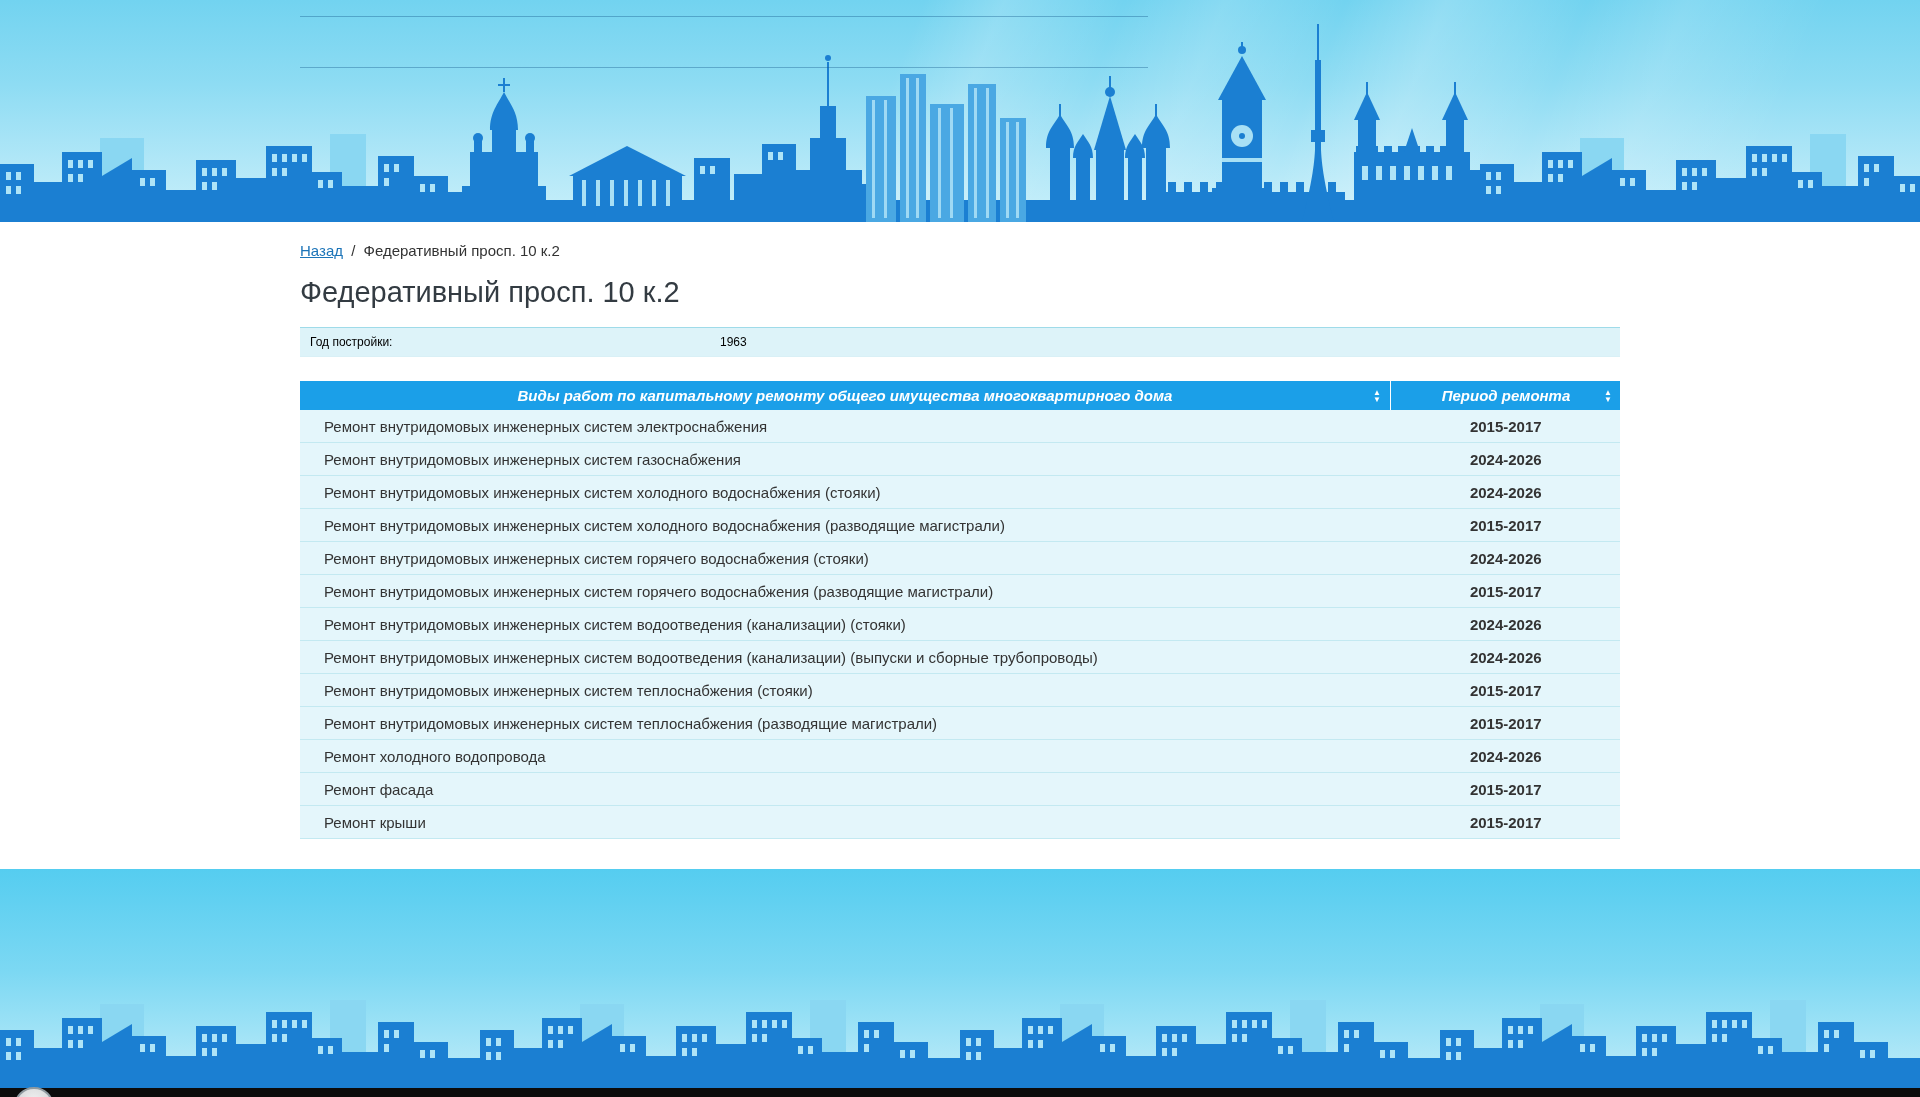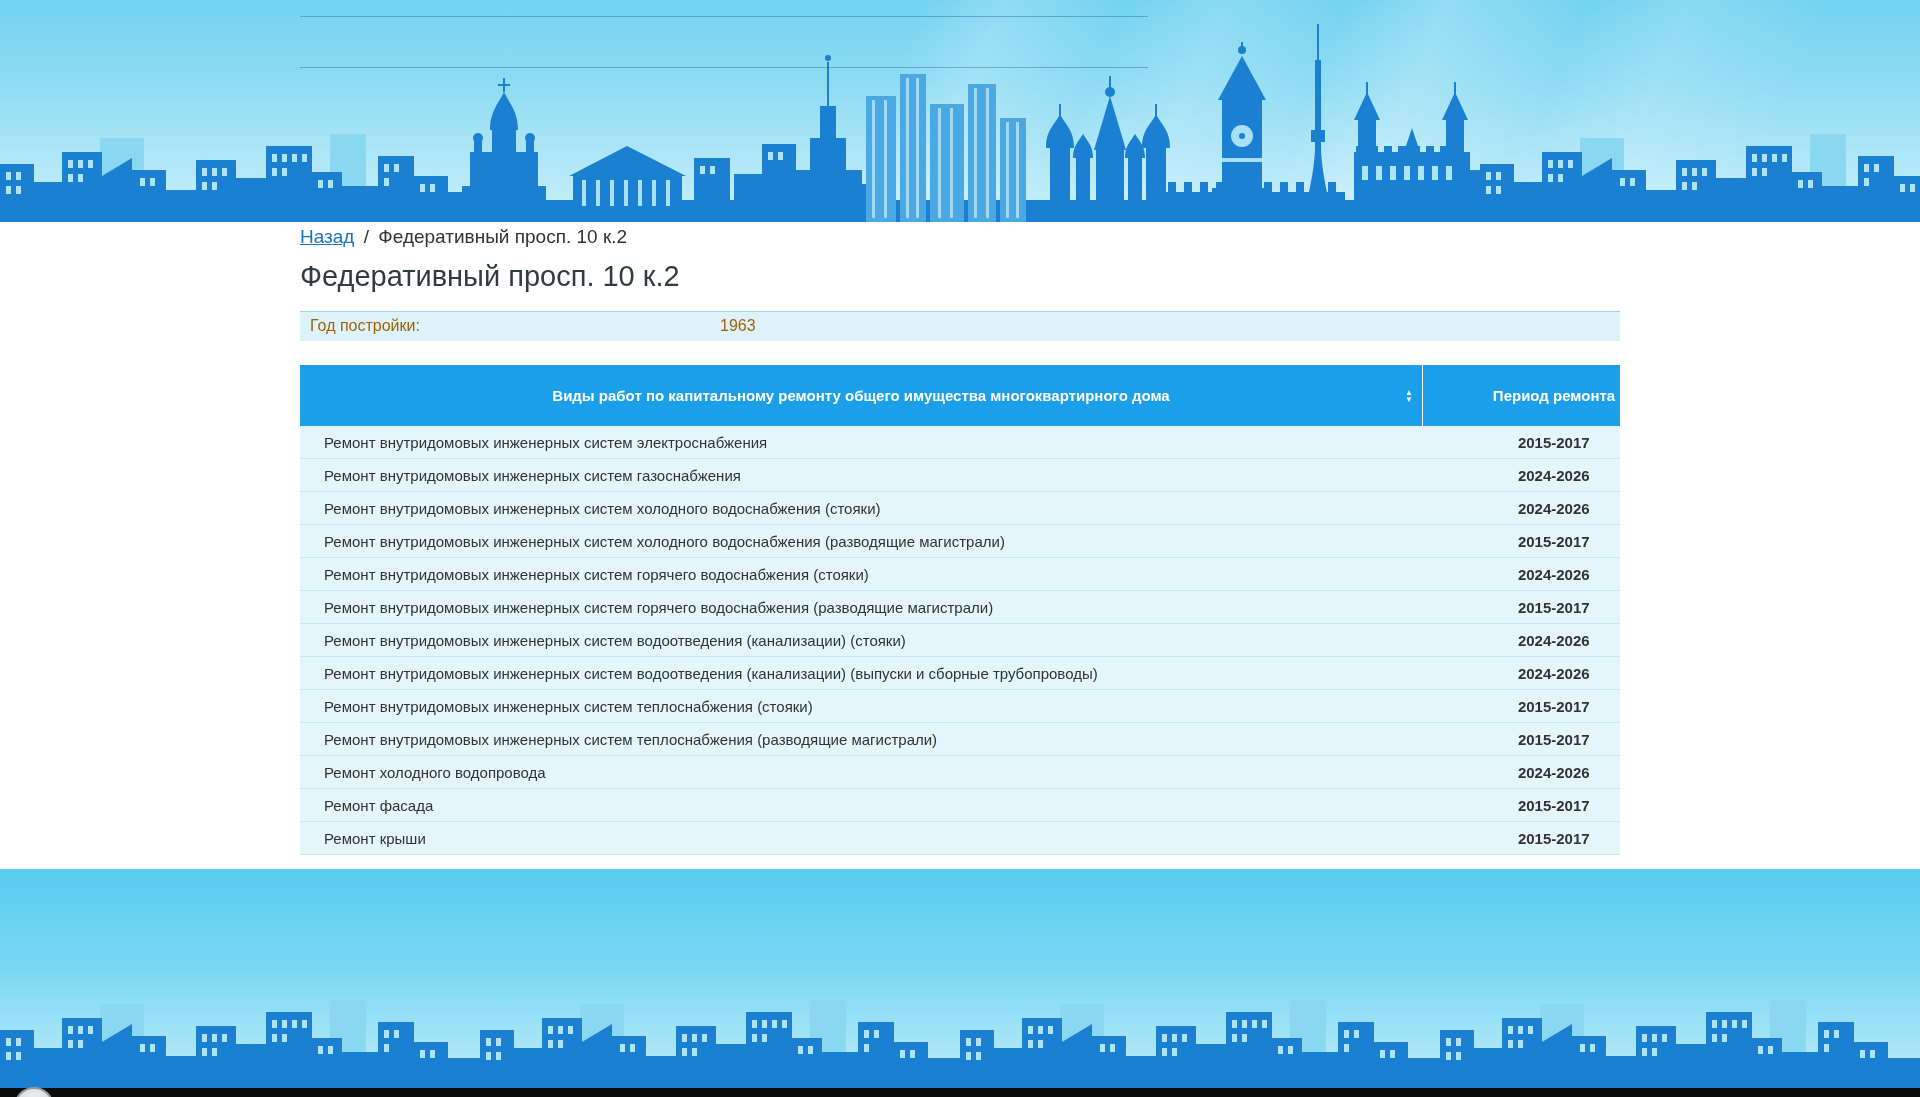--- a/index.html
+++ b/index.html
@@ -29,40 +29,40 @@
     border-bottom:1px solid rgba(20,90,140,.38);
     padding:26px 0 24px 22px;
   }
   .hero-title .t{
     font-size:21px;line-height:27px;font-weight:bold;color:#125ca4;
     letter-spacing:.2px;
   }
 
   
   .container{width:1320px;margin:0 auto;height:647px;box-sizing:border-box;overflow:hidden;}
-  .breadcrumb{padding-top:4px;font-size:19px;color:#333;height:19px;}
+  .breadcrumb{padding-top:20px;font-size:15px;color:#333;height:19px;}
   .breadcrumb a{color:#1c74b8;text-decoration:underline;cursor:pointer;}
   .breadcrumb .sep{color:#333;padding:0 4px;}
   h1.page-title{margin:15px 0 18px 0;font-size:29px;font-weight:400;color:#333b42;}
 
   table{border-collapse:collapse;}
   .info-table{
-    width:1320px;font-size:16px;color:#a16207;
+    width:1320px;font-size:12px;color:#000000;
     border-top:1px solid #9fdbe9;border-bottom:1px solid #9fdbe9;
   }
   .info-table tr{border-bottom:1px solid #d9f0f6;}
   .info-table tr.odd{background:#ddf3f9;}
   .info-table tr.even{background:#ffffff;}
   .info-table td{height:28px;padding:0 0 0 10px;}
   .info-table td.label{width:400px;}
 
   .works-table{width:1320px;margin-top:24px;font-size:15px;color:#333;table-layout:fixed;}
   .works-table th{
     background:#1b9fe8;color:#fff;height:29px;font-weight:700;font-size:15px;
-    position:relative;text-align:center;padding:16px;cursor:pointer;
+    position:relative;text-align:center;padding:0;cursor:pointer;font-style:italic;
   }
   .works-table th.col-works{width:1090px;border-right:1px solid rgba(255,255,255,.55);}
   .works-table th.col-period{width:230px;margin-top:48px;}
   .sort{
     position:absolute;right:9px;top:50%;transform:translateY(-50%);
     display:flex;flex-direction:column;align-items:center;
     font-size:8px;line-height:7px;color:#ffffff;
   }
   .works-table td{
     height:32px;background:#e4f6fb;border-bottom:1px solid #c3e9f1;

